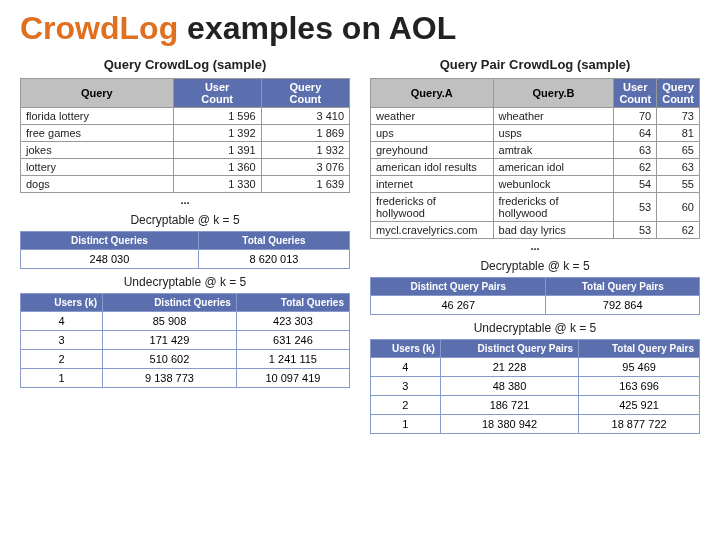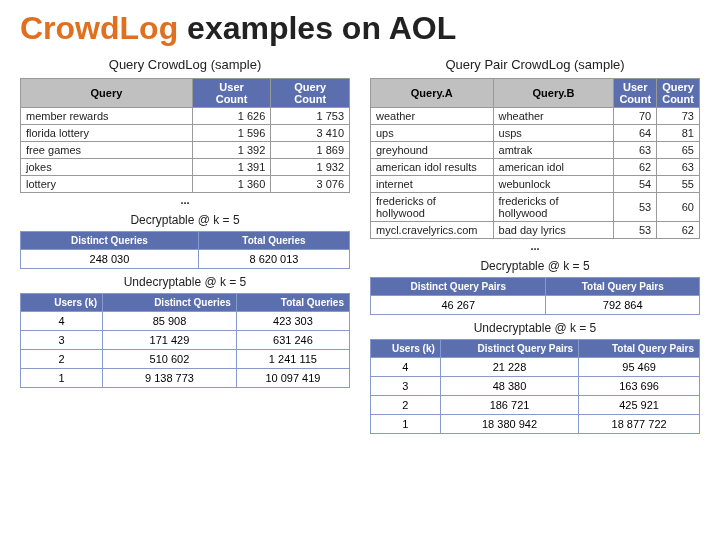--- a/index.html
+++ b/index.html
@@ -24,21 +24,21 @@
       display: flex;
       gap: 20px;
     }
 
     .panel {
       flex: 1;
     }
 
     .panel-title {
       font-size: 13px;
-      font-weight: normal;
+      font-weight: bold;
       text-align: center;
       margin-bottom: 6px;
       color: #222;
     }
 
     
     table {
       border-collapse: collapse;
       width: 100%;
       font-size: 11px;
@@ -143,43 +143,43 @@
     <table class="query-table">
       <thead>
         <tr>
           <th class="col-query">Query</th>
           <th>User<br>Count</th>
           <th>Query<br>Count</th>
         </tr>
       </thead>
       <tbody id="left-table-body">
           <tr>
-            <td>member rewards</td>
-            <td class="numeric">1 626</td>
-            <td class="numeric">1 753</td>
-          </tr>
-          <tr>
             <td>florida lottery</td>
             <td class="numeric">1 596</td>
             <td class="numeric">3 410</td>
           </tr>
           <tr>
             <td>free games</td>
             <td class="numeric">1 392</td>
             <td class="numeric">1 869</td>
           </tr>
           <tr>
             <td>jokes</td>
             <td class="numeric">1 391</td>
             <td class="numeric">1 932</td>
           </tr>
           <tr>
             <td>lottery</td>
             <td class="numeric">1 360</td>
             <td class="numeric">3 076</td>
+          </tr>
+          <tr>
+            <td>dogs</td>
+            <td class="numeric">1 330</td>
+            <td class="numeric">1 639</td>
           </tr>
           <tr class="ellipsis-row">
             <td colspan="3">...</td>
           </tr>
         </tbody>
     </table>
 
     <div class="section-label">Decryptable @ k = 5</div>
 
     <table class="stat-table">

